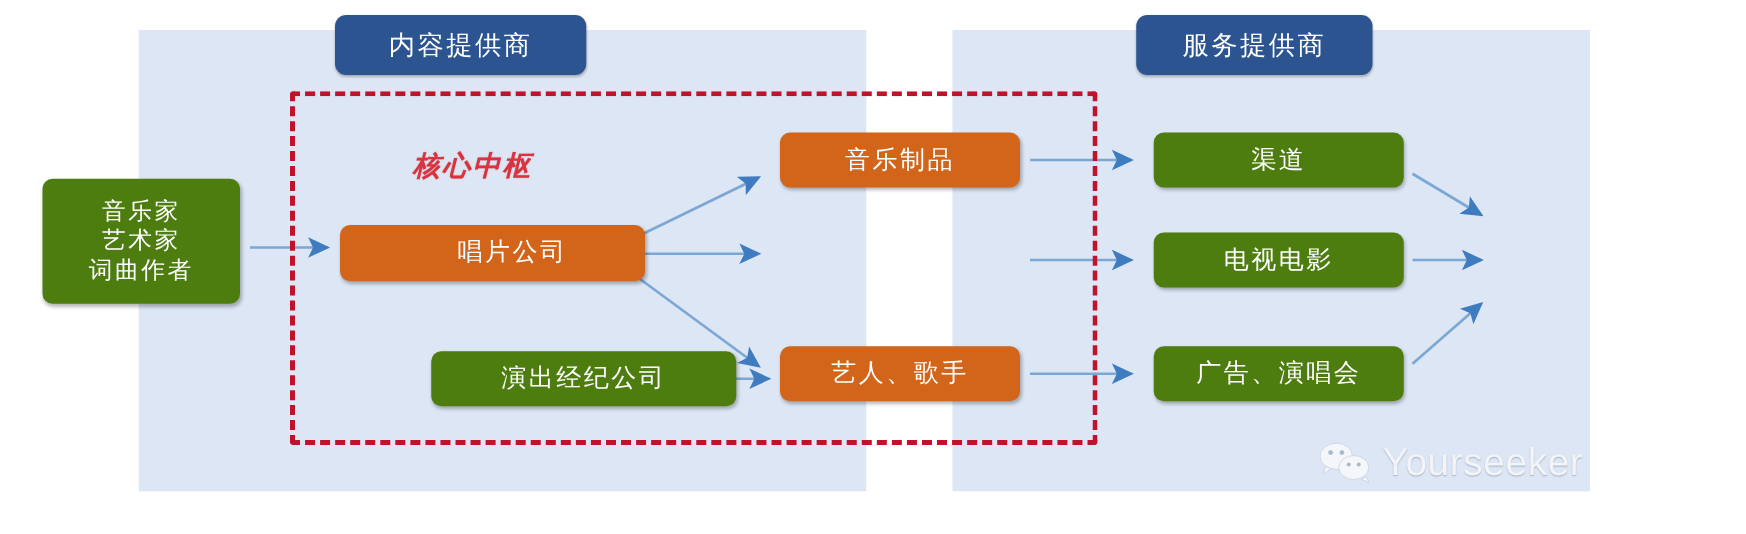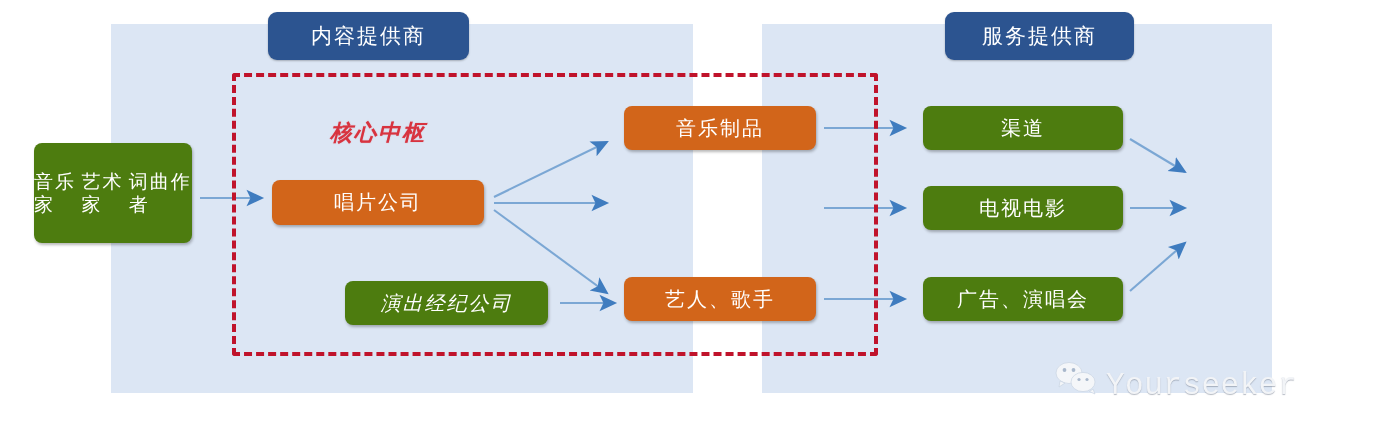--- a/index.html
+++ b/index.html
@@ -19,21 +19,21 @@
 
   
   .node{
     position:absolute;border-radius:8px;display:flex;align-items:center;
     justify-content:center;color:#ffffff;font-size:20px;letter-spacing:2px;
     text-align:left;line-height:1.25;
     box-shadow:1px 2px 3px rgba(0,0,0,.28);
   }
   .node.gray{background:#4d7c0f;}
   .node.orange{background:#d2651a;}
-  .node.multiline{flex-direction:row;font-size:19px;line-height:1.22;}
+  .node.multiline{flex-direction:column;font-size:19px;line-height:1.22;}
 
   
   .dashed-region{
     position:absolute;border:4px dashed #c0132b;border-radius:3px;
     background:transparent;
   }
   .core-label{
     position:absolute;color:#d8333f;font-weight:bold;font-style:italic;
     font-size:22px;letter-spacing:2px;white-space:nowrap;
     text-shadow:0 0 1px rgba(216,51,63,.5);
@@ -41,21 +41,21 @@
 
   
   #arrows{position:absolute;left:0;top:0;width:1397px;height:427px;pointer-events:none;}
 
   
   .watermark{
     position:absolute;display:flex;align-items:center;gap:9px;
     color:#f2f4f7;font-size:31px;letter-spacing:0.5px;
     text-shadow:0 1px 1px rgba(120,130,145,.55);
   }
-  .wm-text{font-family:Liberation Mono, monospace;font-weight:300;margin-top:16px;}
+  .wm-text{font-family:Liberation Sans, sans-serif;font-weight:300;}
 </style>
 </head>
 <body>
 
 <div id="stage">
 
   <div class="panel" style="left:111px;top:24px;width:582px;height:369px;"></div>
   <div class="panel" style="left:762px;top:24px;width:510px;height:369px;"></div>
 
   <svg id="arrows" viewBox="0 0 1397 427" xmlns="http://www.w3.org/2000/svg">
@@ -82,37 +82,37 @@
       <line x1="1130" y1="208" x2="1185" y2="208"></line>
       <line x1="1130" y1="291" x2="1185" y2="243"></line>
     </g>
   </svg>
 
   <div class="dashed-region" style="left:232px;top:73px;width:638px;height:275px;"></div>
 
   <div class="hdr" style="left:268px;top:12px;width:201px;height:48px;">
     <span>内容提供商</span>
   </div>
-  <div class="hdr" style="left:909px;top:12px;width:189px;height:48px;margin-left:36px;">
+  <div class="hdr" style="left:909px;top:12px;width:189px;height:48px;">
     <span>服务提供商</span>
   </div>
 
   <div class="core-label" style="left:330px;top:118px;">核心中枢</div>
 
   <div class="node gray multiline" style="left:34px;top:143px;width:158px;height:100px;">
     <span>音乐家</span>
     <span>艺术家</span>
     <span>词曲作者</span>
   </div>
 
-  <div class="node orange" style="left:272px;top:180px;width:212px;height:45px;">
+  <div class="node orange" style="left:272px;top:180px;width:212px;height:45px;padding-left:32px;">
     <span>唱片公司</span>
   </div>
 
-  <div class="node gray" style="left:345px;top:281px;width:203px;height:44px;font-style:italic;">
+  <div class="node gray" style="left:345px;top:281px;width:244px;height:44px;">
     <span>演出经纪公司</span>
   </div>
 
   <div class="node orange" style="left:624px;top:106px;width:192px;height:44px;">
     <span>音乐制品</span>
   </div>
 
 
   <div class="node orange" style="left:624px;top:277px;width:192px;height:44px;">
     <span>艺人、歌手</span>

